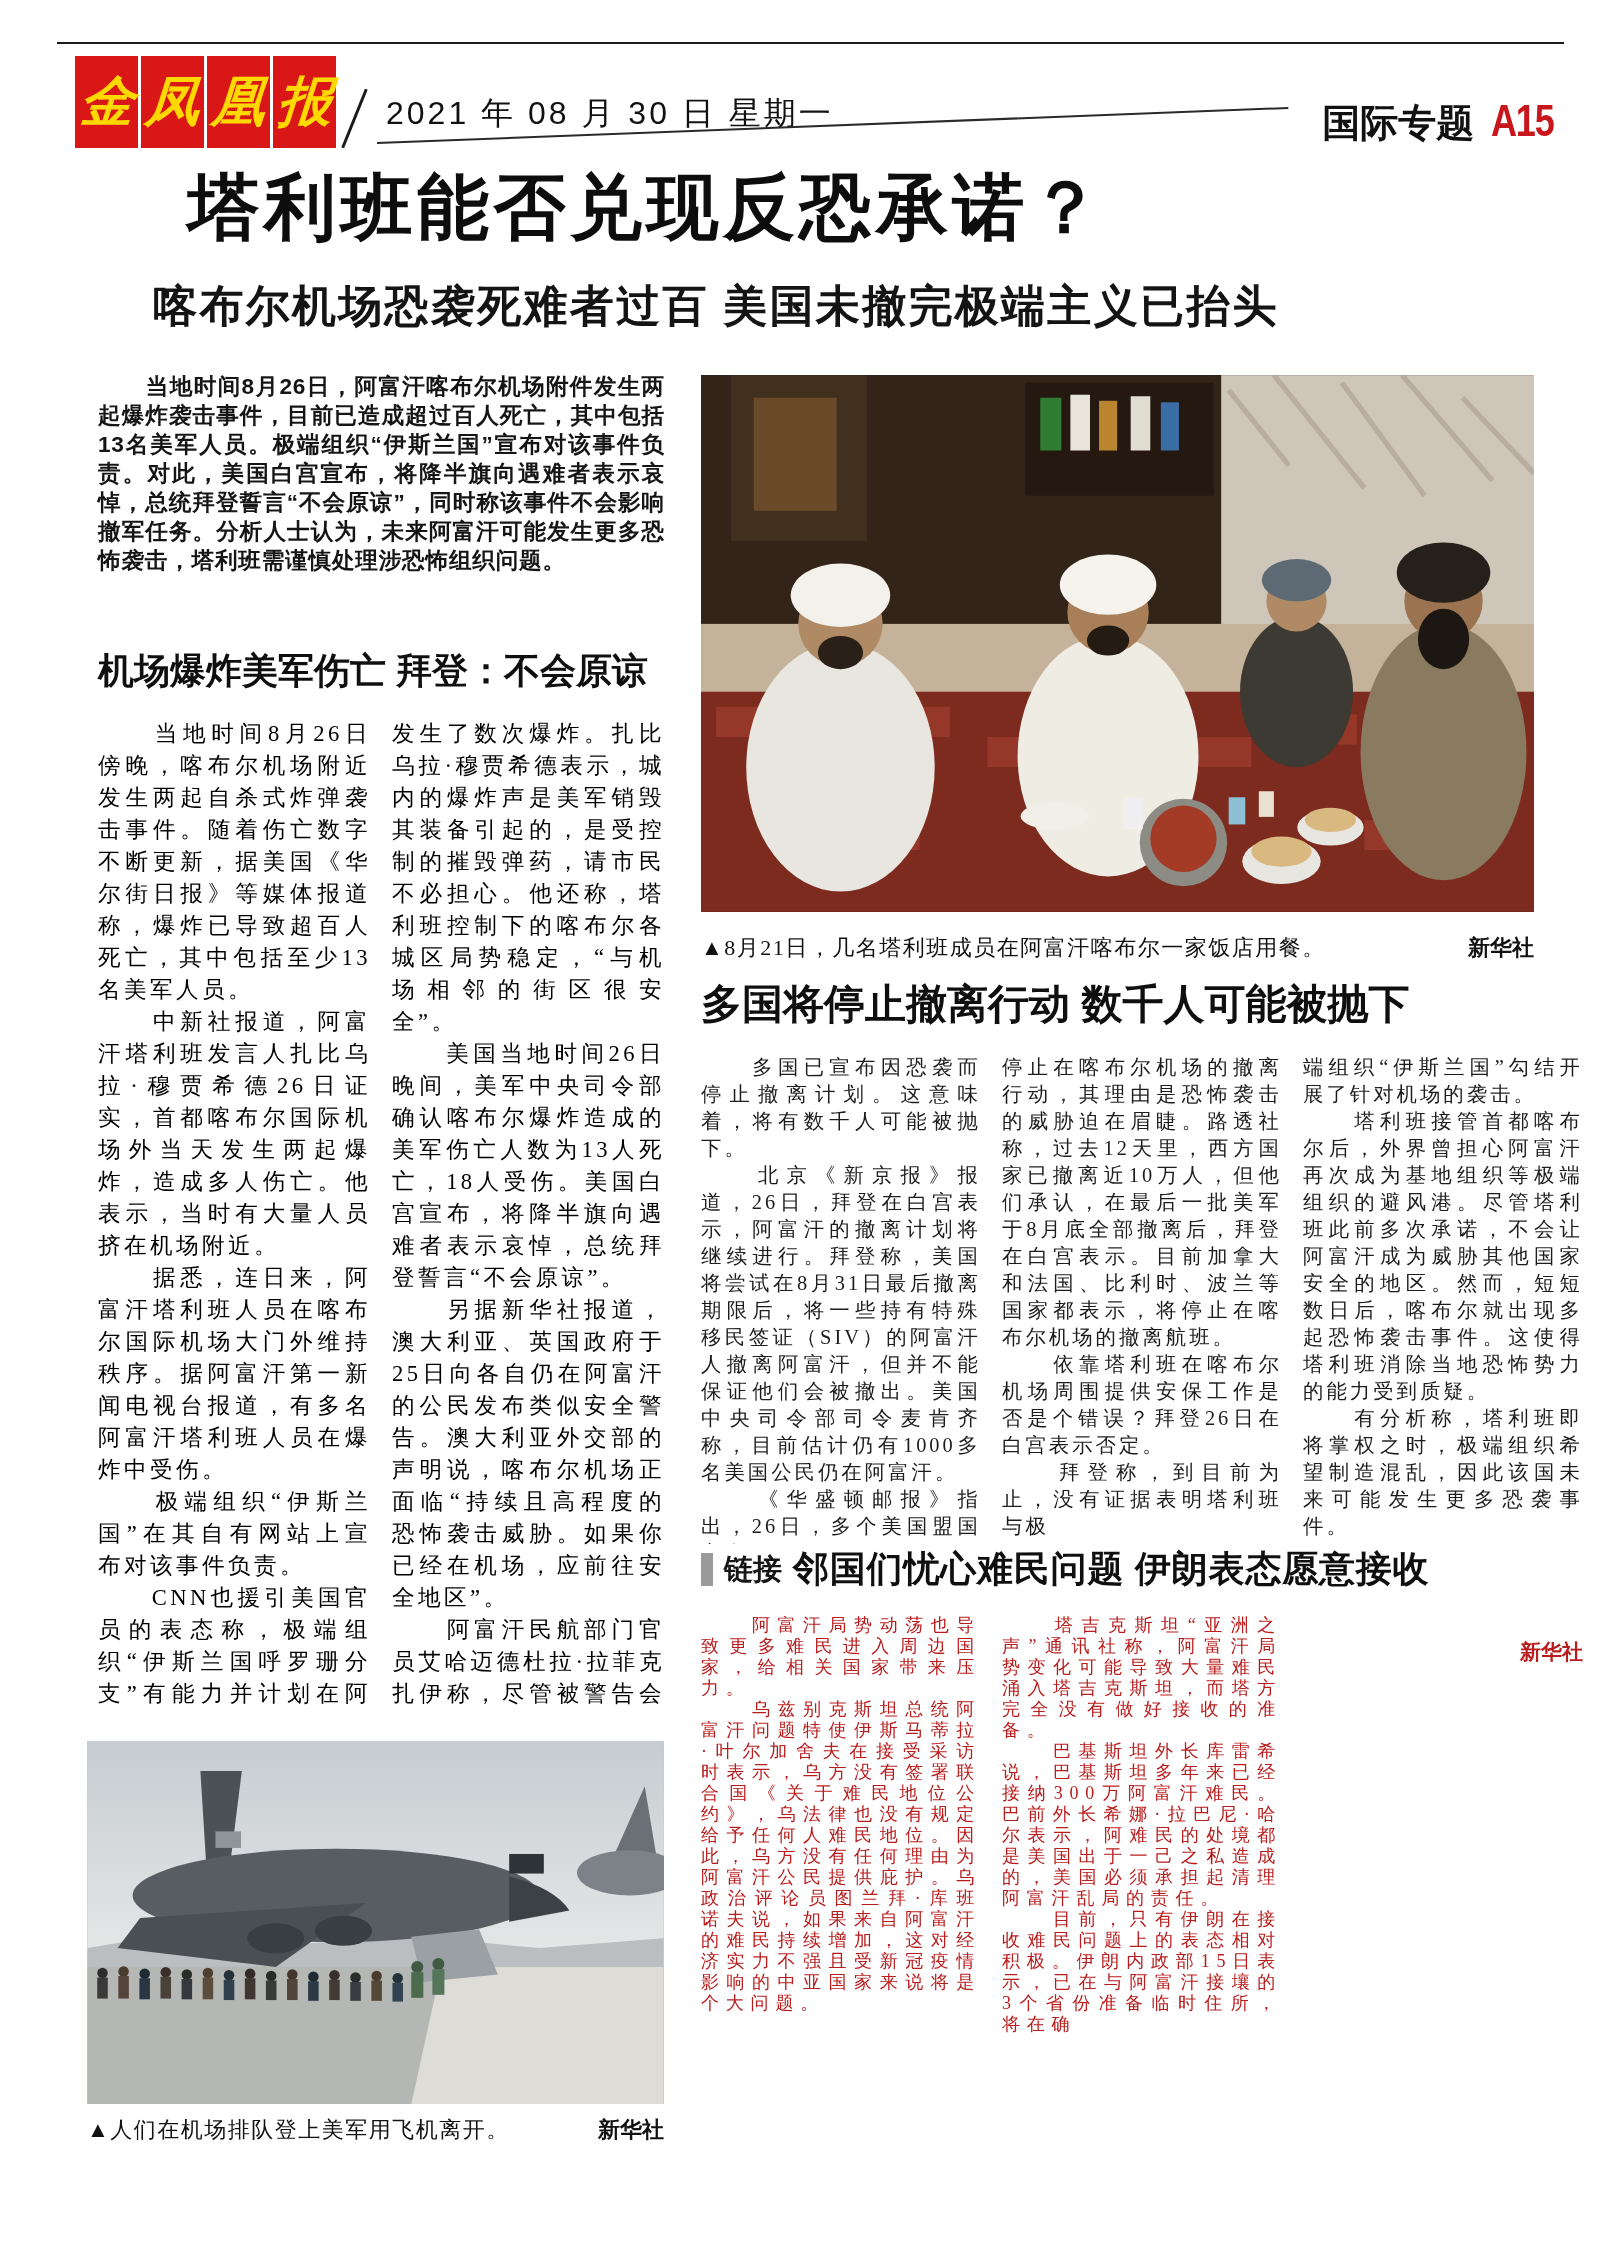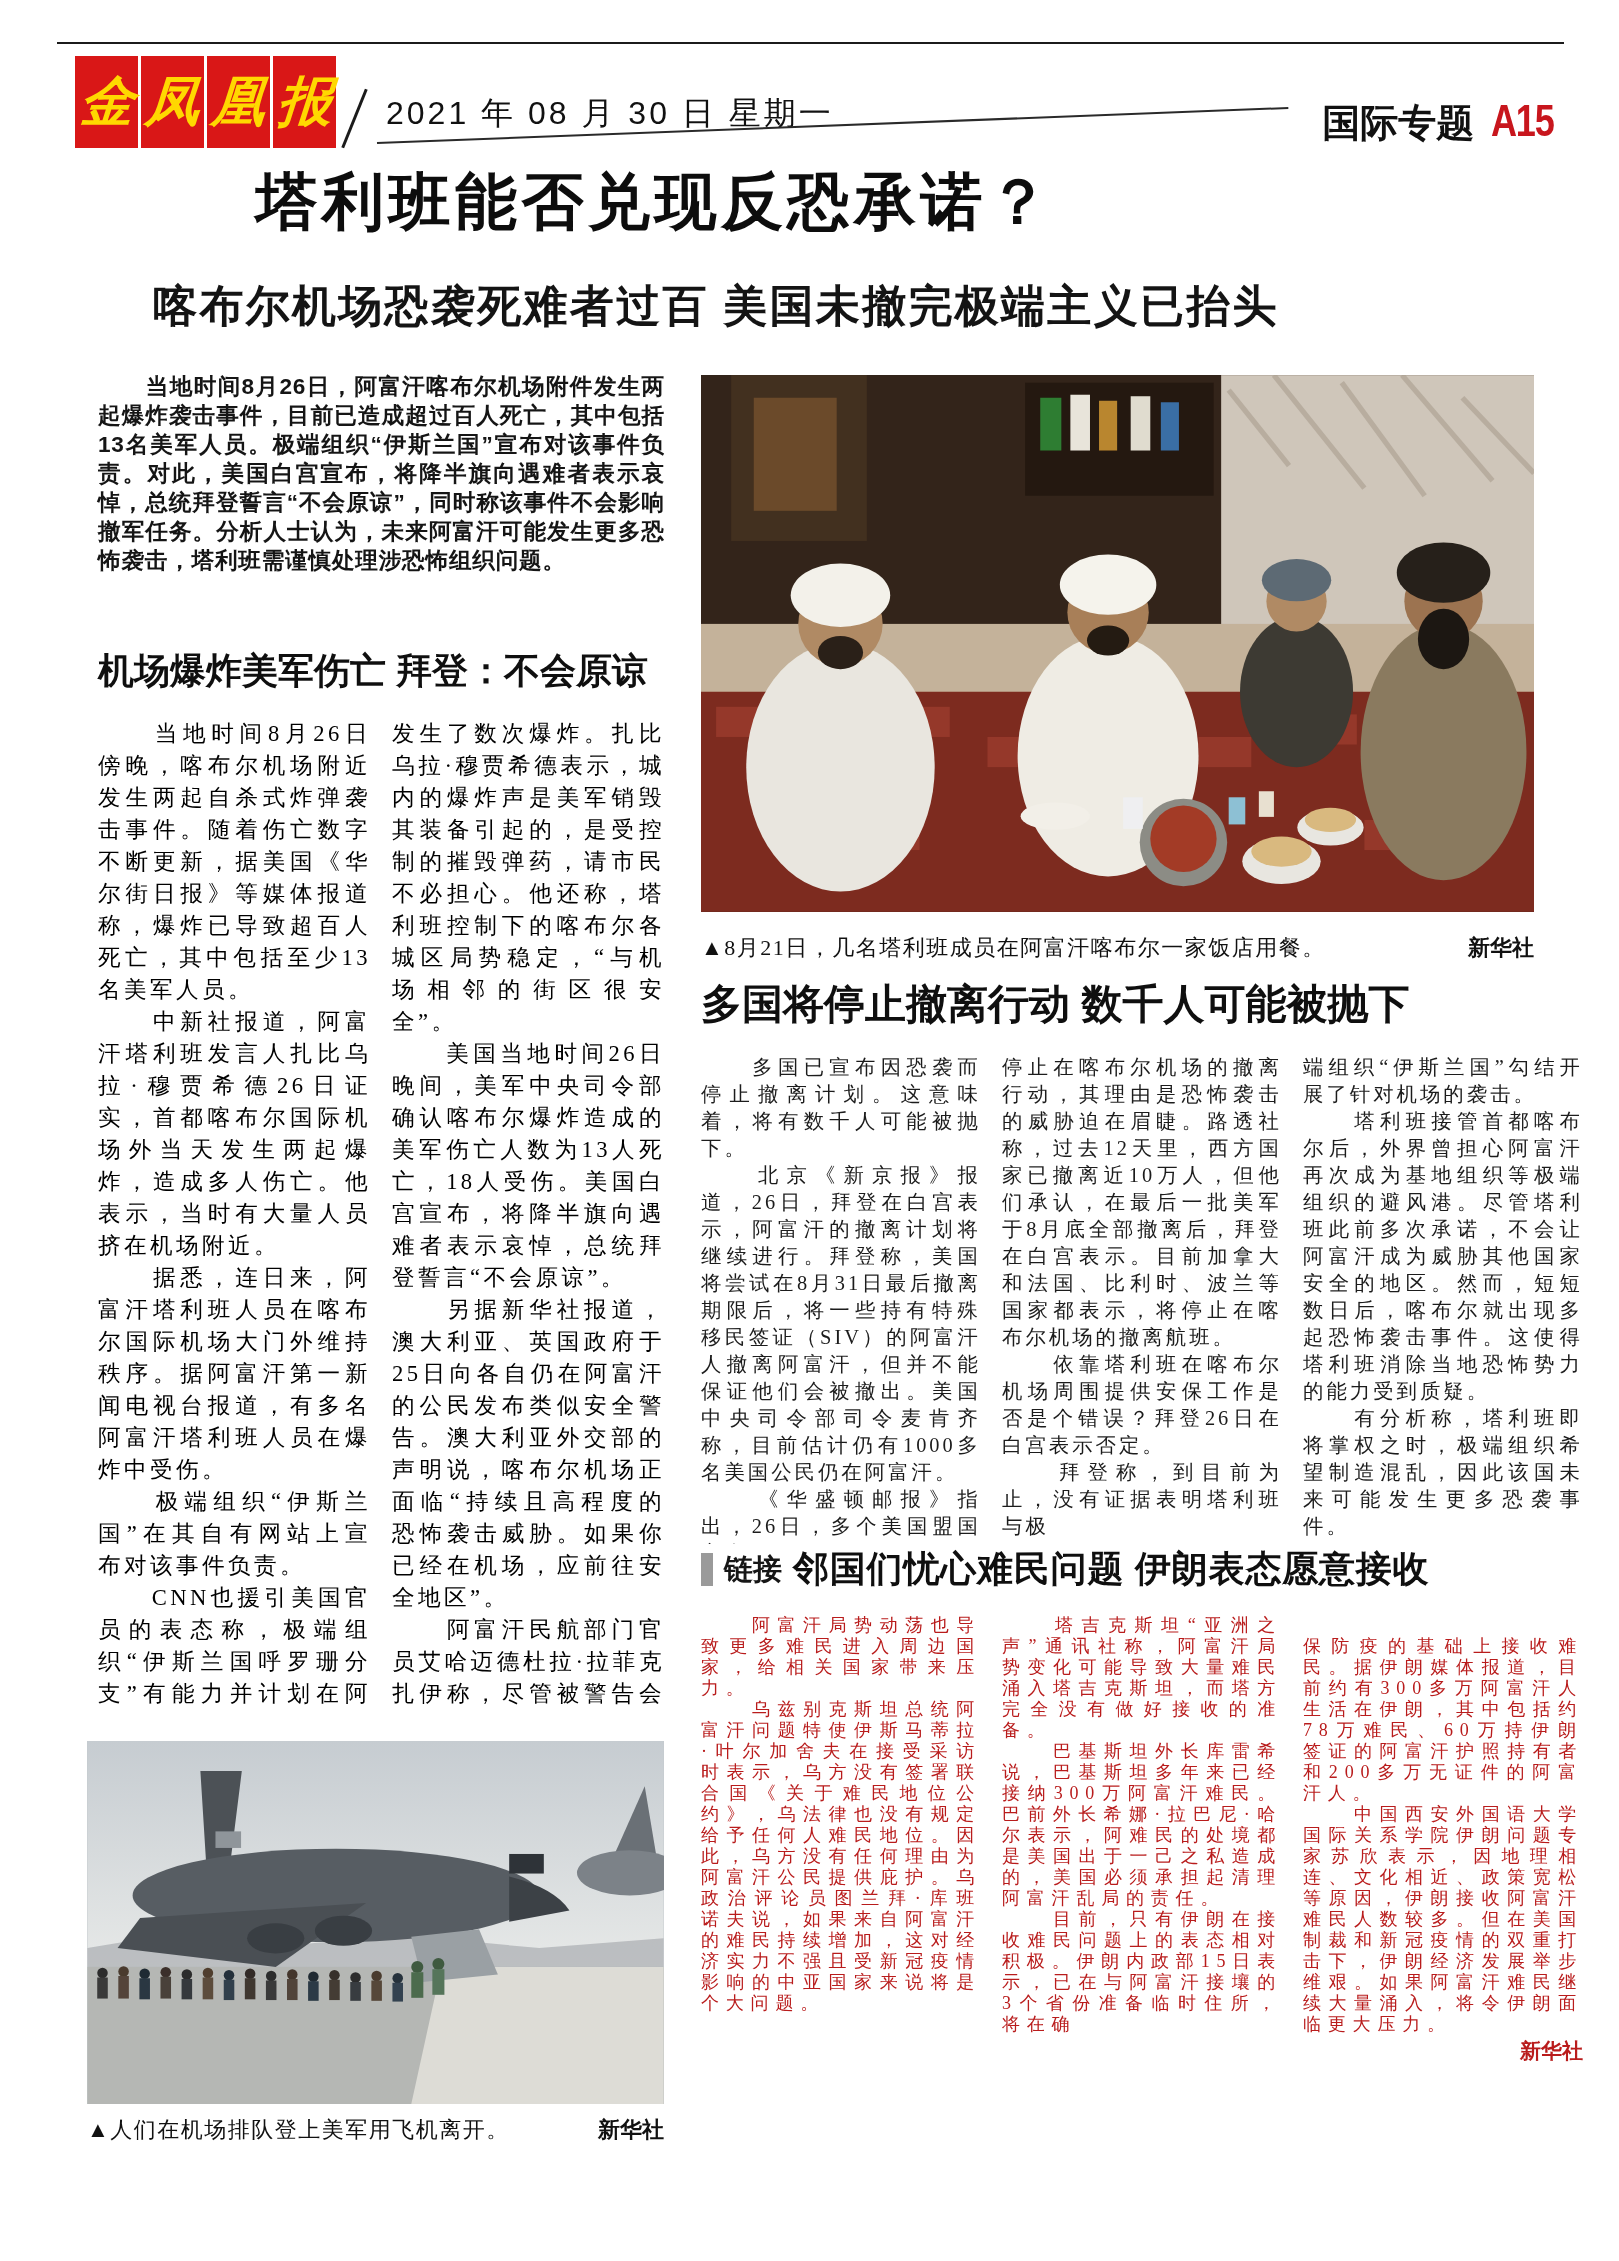--- a/index.html
+++ b/index.html
@@ -18,22 +18,22 @@
              font-size:32px;font-weight:500;color:#111;letter-spacing:3px;white-space:nowrap;}
   .diag-rule{left:377px;top:142px;width:912px;height:2.3px;background:#2a2a2a;
              transform:rotate(-2.2deg);transform-origin:left center;}
   .section-wrap{left:1296px;top:96px;width:271px;display:flex;align-items:baseline;justify-content:flex-end;gap:16.6px;}
   .section-label{font-family:"Liberation Sans","DejaVu Sans",sans-serif;font-size:38px;font-weight:900;color:#111;}
   .page-no{font-family:"Liberation Sans","DejaVu Sans",sans-serif;font-size:44px;font-weight:700;
            color:#c8161d;transform:scaleX(0.82);transform-origin:left bottom;letter-spacing:-1.5px;}
 
   
   .main-headline{left:0;top:160px;width:1293px;text-align:center;
-        font-family:"Liberation Sans","DejaVu Sans",sans-serif;font-size:62px;font-weight:900;
-        color:#0d0d0d;letter-spacing:4.5px;white-space:nowrap;padding-left:8px;}
+        font-family:"Liberation Sans","DejaVu Sans",sans-serif;font-size:72px;font-weight:900;
+        color:#0d0d0d;letter-spacing:4.5px;white-space:nowrap;}
   .sub-headline{left:0;top:277px;width:1432px;text-align:center;
         font-family:"Liberation Sans","DejaVu Sans",sans-serif;font-size:44px;font-weight:800;
         color:#141414;letter-spacing:2.3px;white-space:nowrap;}
 
   
   .lead{left:98px;top:372px;width:567px;font-family:"Liberation Sans","DejaVu Sans",sans-serif;
         font-size:22.6px;line-height:29px;font-weight:700;color:#151515;
         text-align:justify;white-space:pre-line;letter-spacing:0.8px;}
 
   
@@ -203,22 +203,20 @@
     <span class="link-tag">链接</span>
     <span class="link-headline">邻国们忧心难民问题  伊朗表态愿意接收</span>
   </div>
   <div class="abs link-cols">
     <div class="link-col">　　阿富汗局势动荡也导致更多难民进入周边国家，给相关国家带来压力。
 　　乌兹别克斯坦总统阿富汗问题特使伊斯马蒂拉·叶尔加舍夫在接受采访时表示，乌方没有签署联合国《关于难民地位公约》，乌法律也没有规定给予任何人难民地位。因此，乌方没有任何理由为阿富汗公民提供庇护。乌政治评论员图兰拜·库班诺夫说，如果来自阿富汗的难民持续增加，这对经济实力不强且受新冠疫情影响的中亚国家来说将是个大问题。</div>
     <div class="link-col">　　塔吉克斯坦“亚洲之声”通讯社称，阿富汗局势变化可能导致大量难民涌入塔吉克斯坦，而塔方完全没有做好接收的准备。
 　　巴基斯坦外长库雷希说，巴基斯坦多年来已经接纳300万阿富汗难民。巴前外长希娜·拉巴尼·哈尔表示，阿难民的处境都是美国出于一己之私造成的，美国必须承担起清理阿富汗乱局的责任。
 　　目前，只有伊朗在接收难民问题上的表态相对积极。伊朗内政部15日表示，已在与阿富汗接壤的3个省份准备临时住所，将在确</div>
     <div class="link-col">
-      <span>保防疫的基础上接收难民。据伊朗媒体报道，目前约有300多万阿富汗人生活在伊朗，其中包括约78万难民、60万持伊朗签证的阿富汗护照持有者和200多万无证件的阿富汗人。
-　　中国西安外国语大学国际关系学院伊朗问题专家苏欣表示，因地理相连、文化相近、政策宽松等原因，伊朗接收阿富汗难民人数较多。但在美国制裁和新冠疫情的双重打击下，伊朗经济发展举步维艰。如果阿富汗难民继续大量涌入，将令伊朗面临更大压力。</span>
       <div class="link-credit">新华社</div>
     </div>
   </div>
 
   <div class="abs photo-bottom">
     <svg width="577" height="363" viewBox="0 0 765 482" xmlns="http://www.w3.org/2000/svg">
       <defs>
         <linearGradient id="sky" x1="0" y1="0" x2="0" y2="1">
           <stop offset="0" stop-color="#c6ccd1"></stop>
             <stop offset="1" stop-color="#e7e9e8"></stop>

